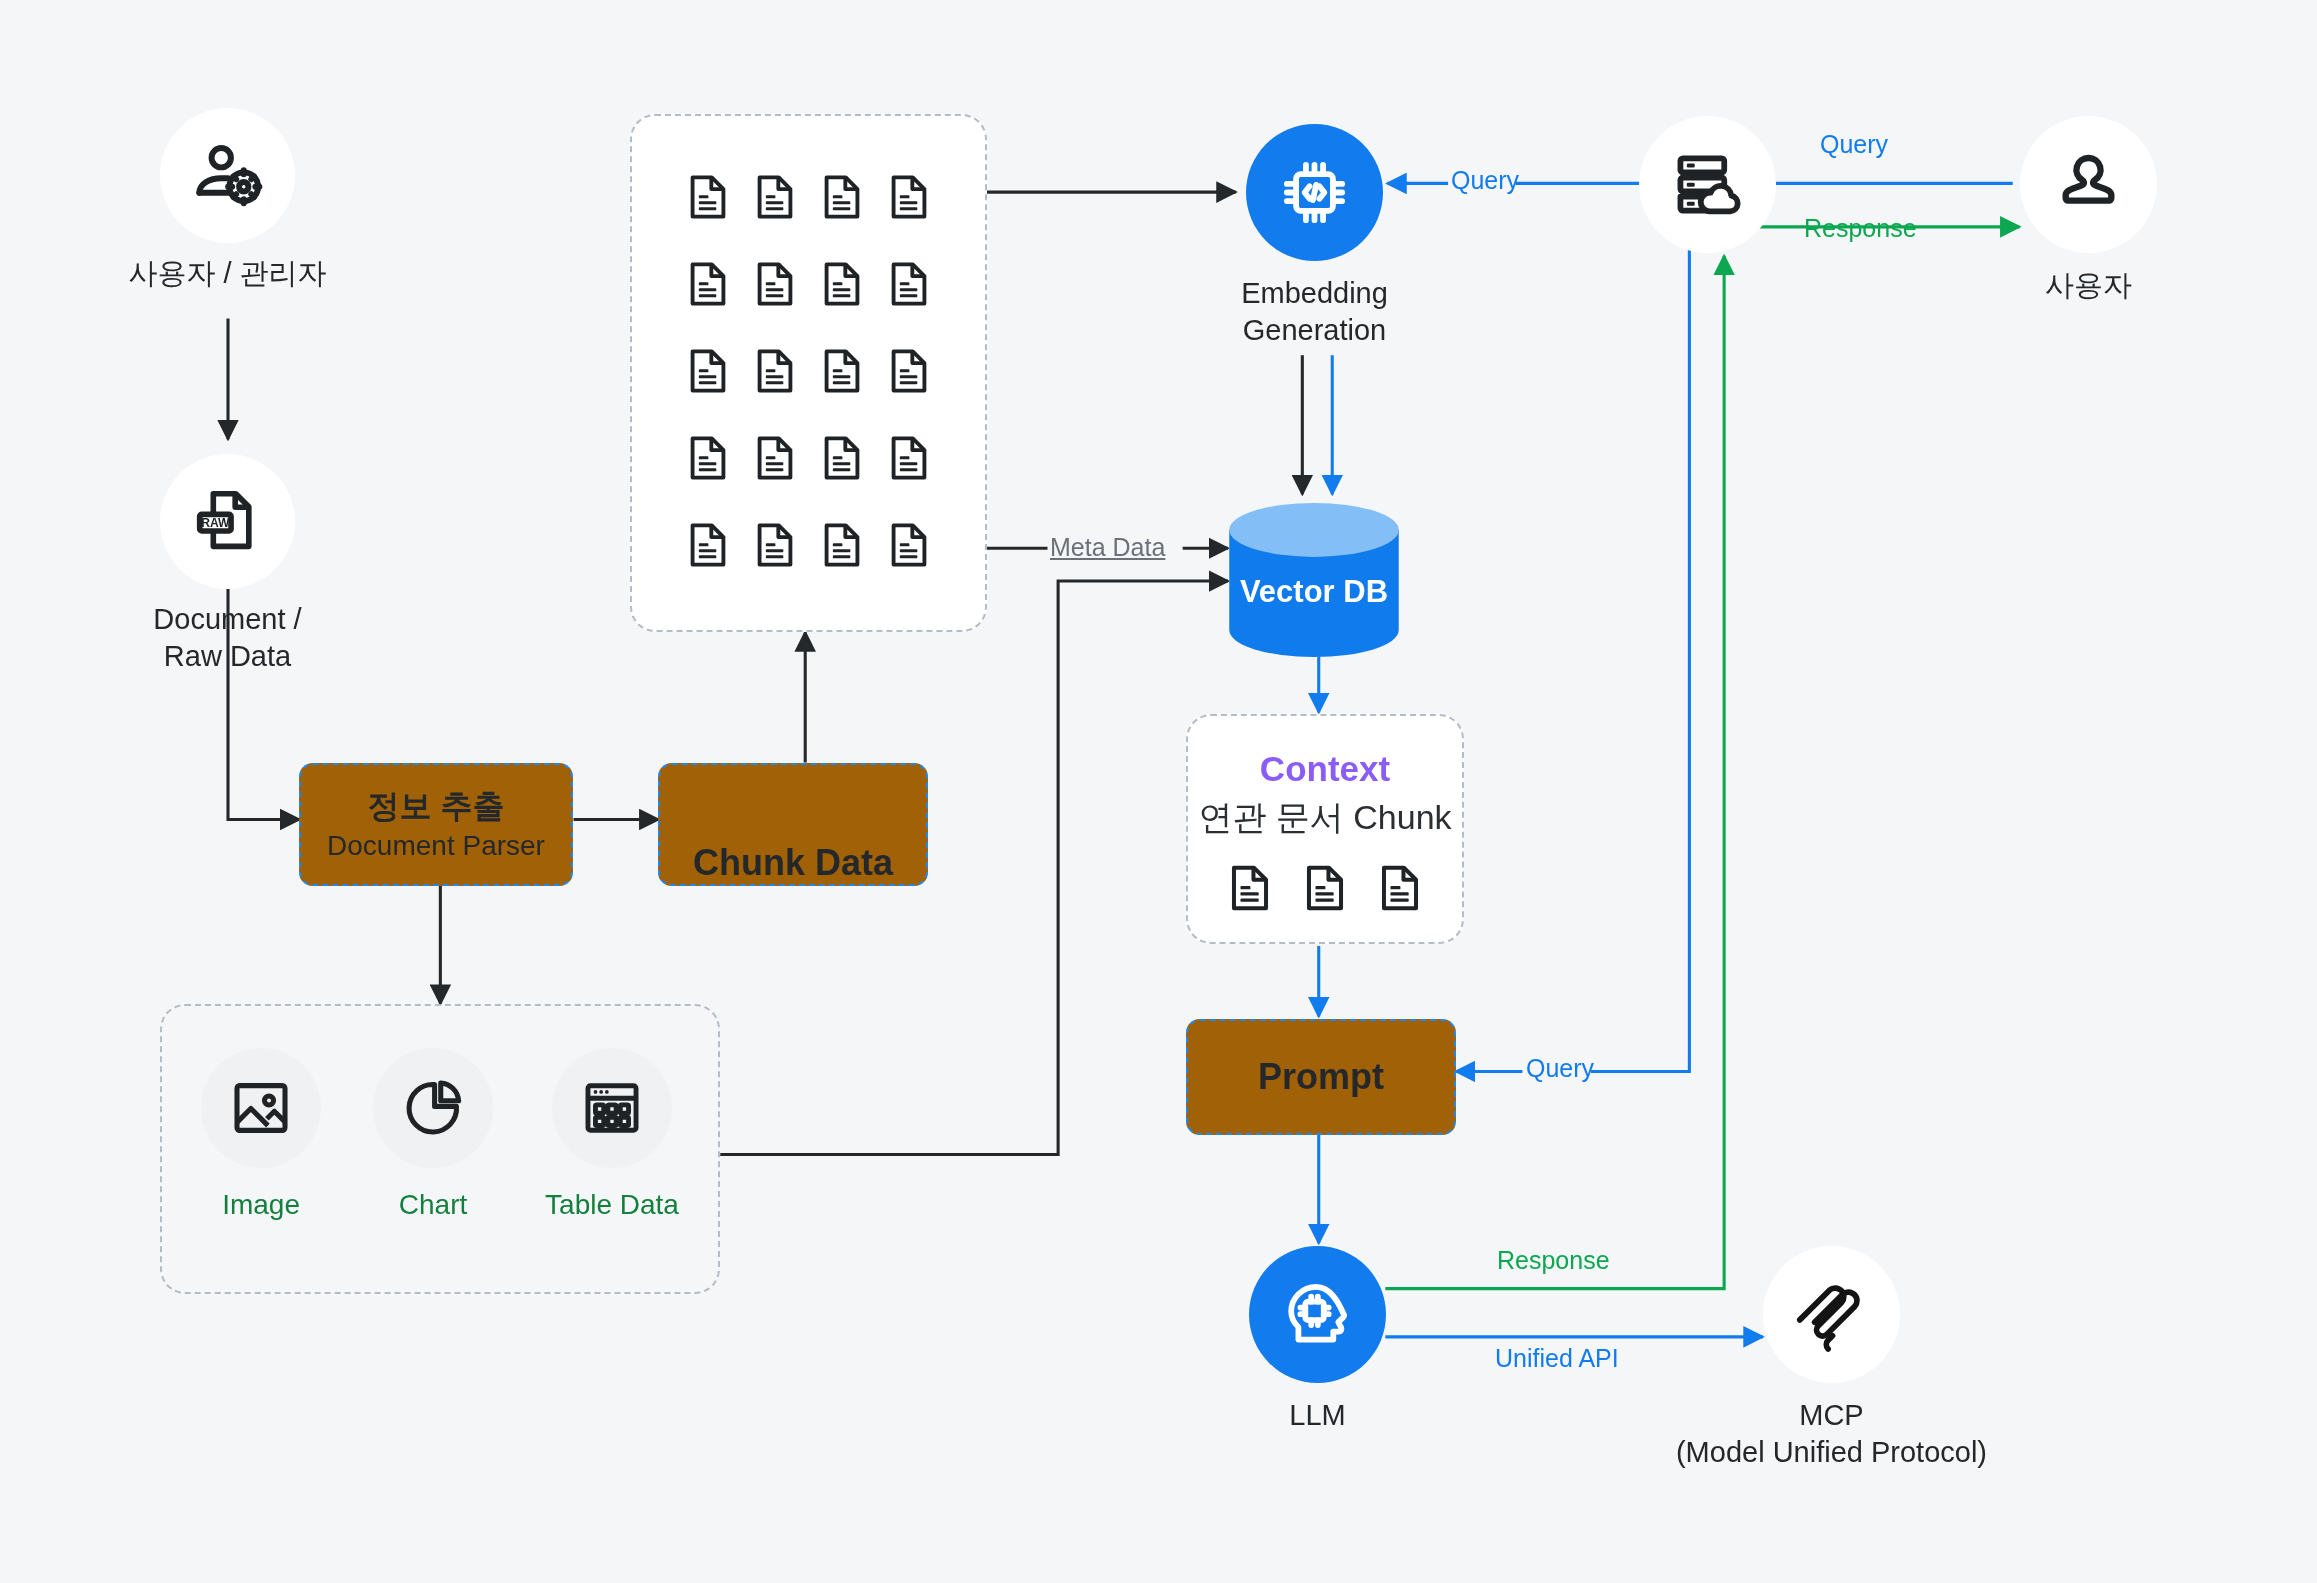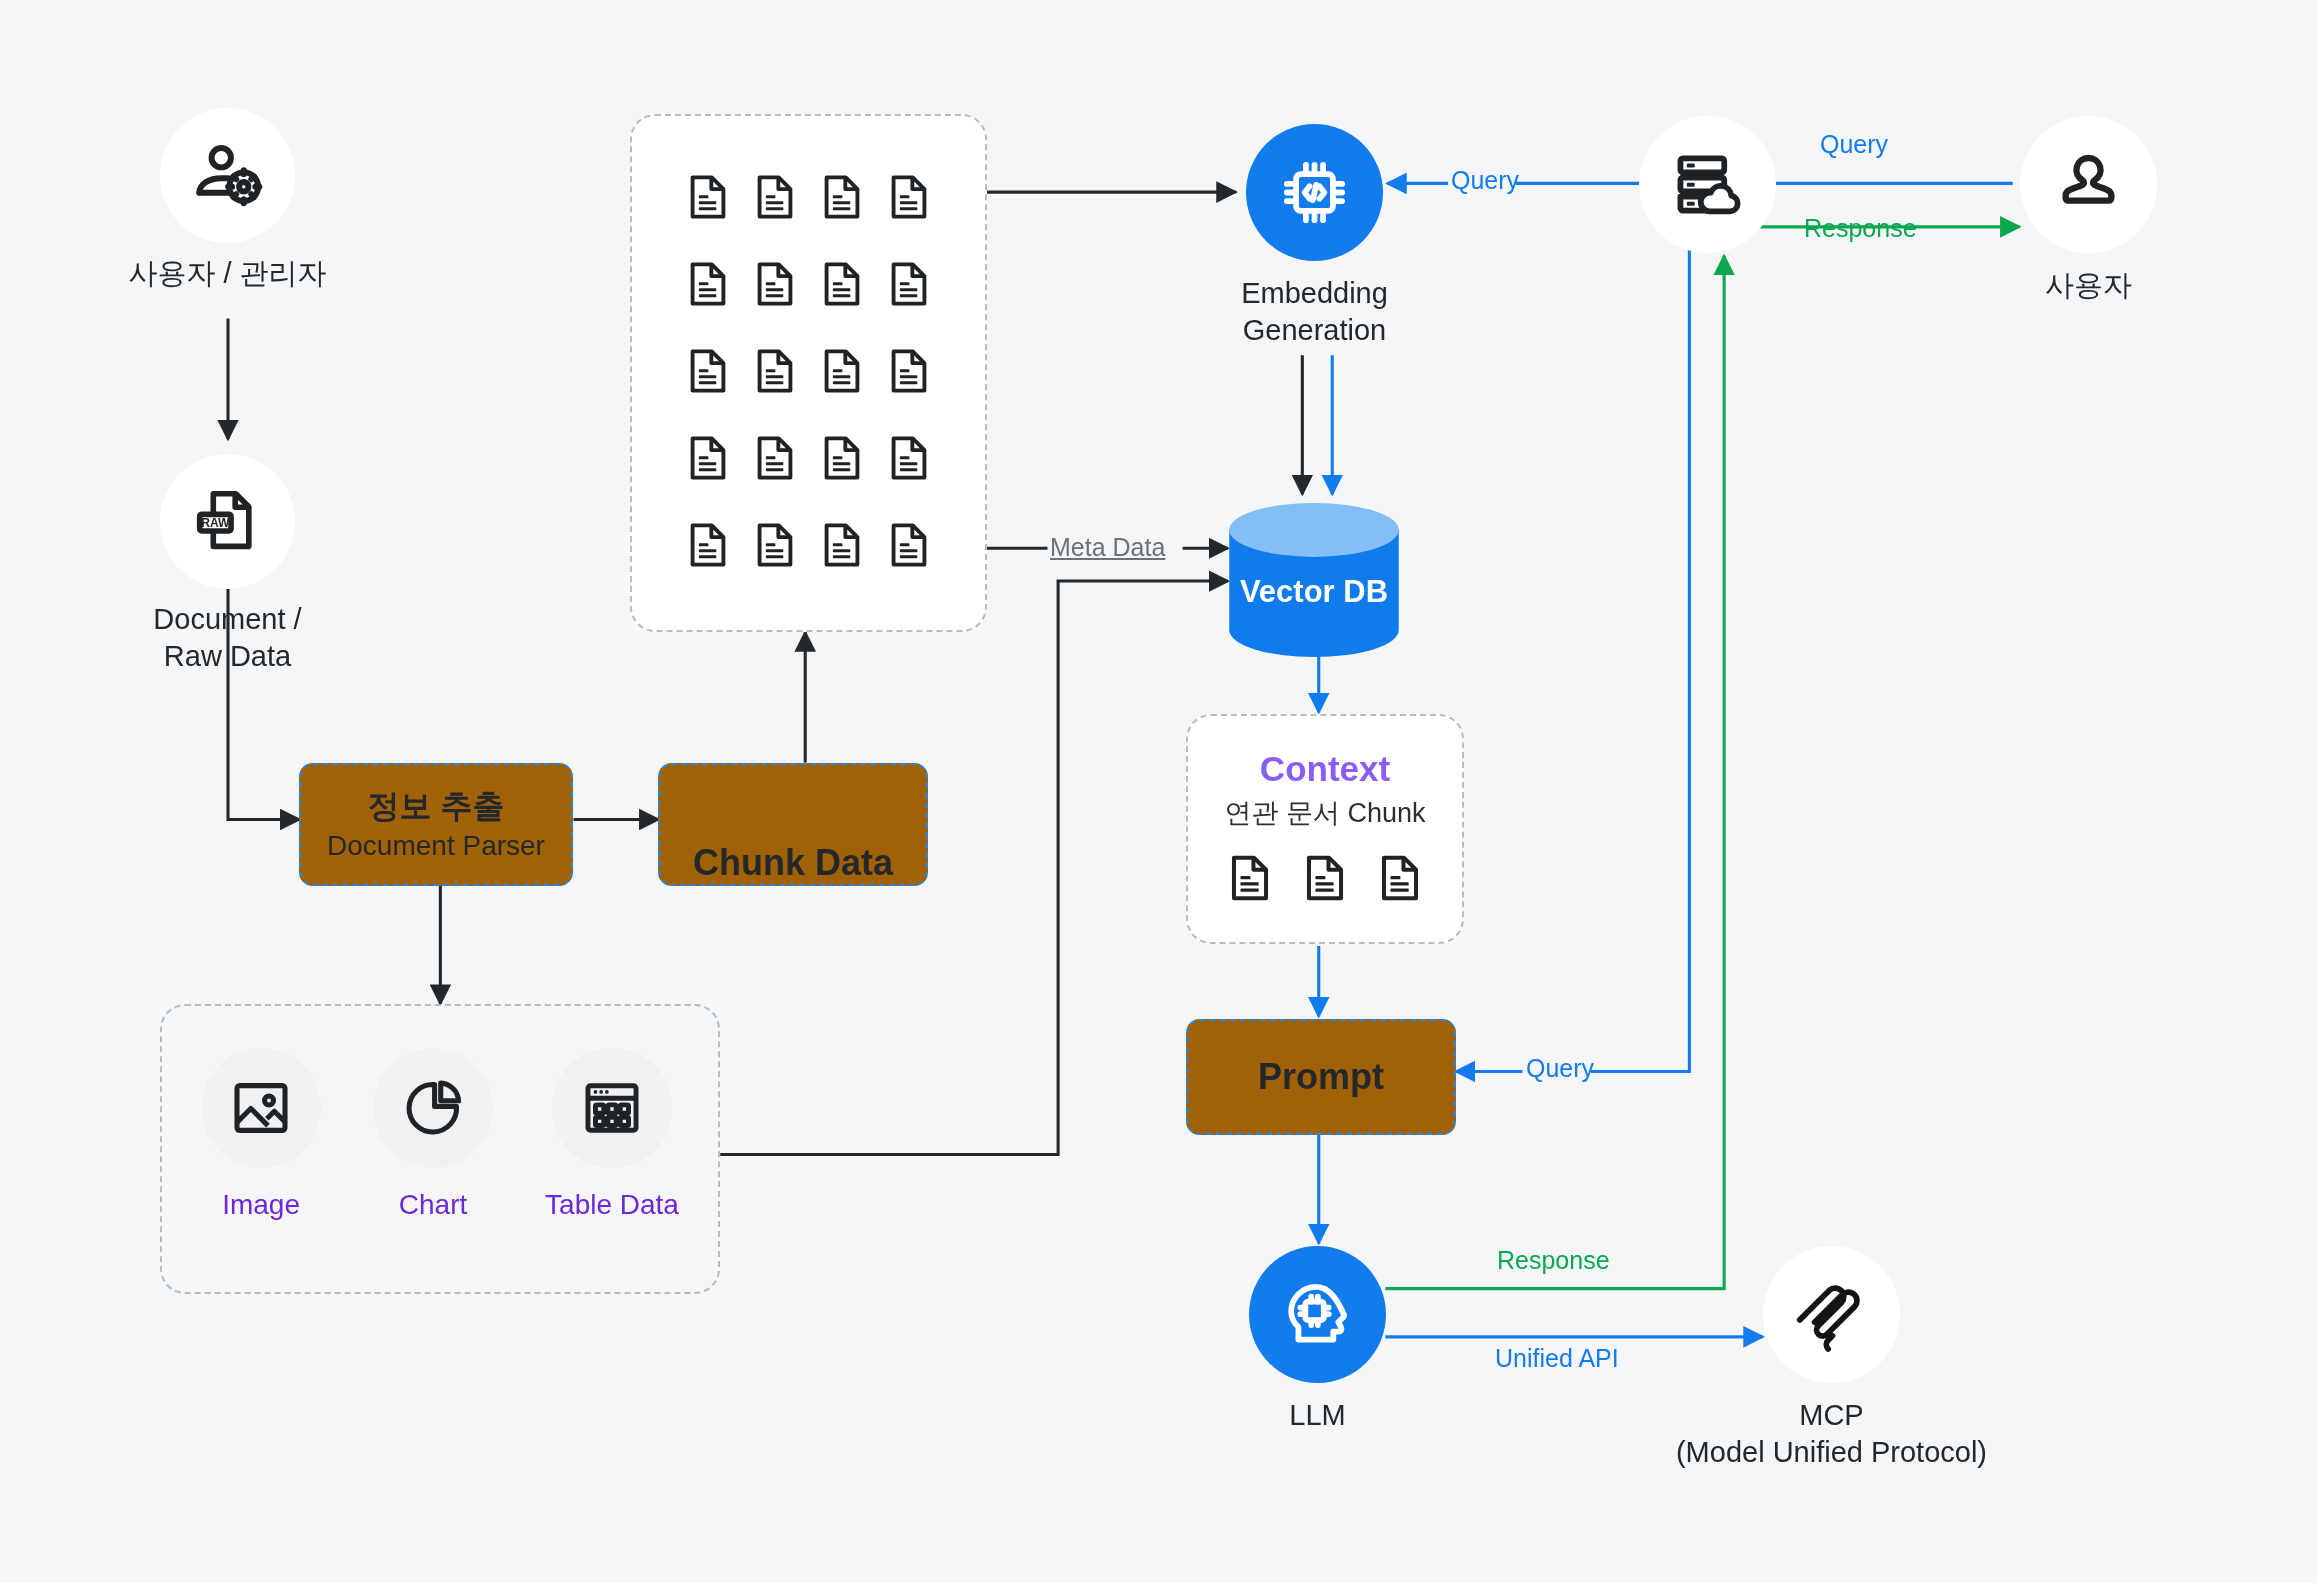--- a/index.html
+++ b/index.html
@@ -58,31 +58,31 @@
   .docs-grid {
     display: grid;
     grid-template-columns: repeat(4, 1fr);
     grid-template-rows: repeat(5, 1fr);
     width: 100%; height: 100%;
     place-items: center;
     padding: 39px 42px;
   }
 
   .ctx-title { font-size: 35px; font-weight: bold; color: #8b5cf6; text-align: center; }
-  .ctx-sub { font-size: 27px; color: #2b2f33; text-align: center; margin-top: 5.8px; }
+  .ctx-sub { font-size: 34px; color: #2b2f33; text-align: center; margin-top: 5.8px; }
   .ctx-docs { display: flex; gap: 23px; justify-content: center; margin-top: 21px; }
 
   .media-row { display: flex; gap: 52px; justify-content: center; align-items: flex-start; padding-top: 42px; }
   .media-item { display: flex; flex-direction: column; align-items: center; }
   .media-circle {
     width: 120px; height: 120px; border-radius: 50%;
     background: #f0f1f3;
     display: flex; align-items: center; justify-content: center;
   }
-  .media-name { margin-top: 21px; font-size: 28px; color: #6d28d9; }
+  .media-name { margin-top: 21px; font-size: 28px; color: #15803d; }
 
   .cyl-label {
     position: absolute; left: 0; right: 0;
     text-align: center; color: #fff;
     font-size: 31px; font-weight: bold; line-height: 39px;
   }
 
   .edge-label { position: absolute; font-size: 25px; white-space: nowrap; }
   .edge-label.blue { color: #127BEE; }
   .edge-label.green { color: #0CA750; }

